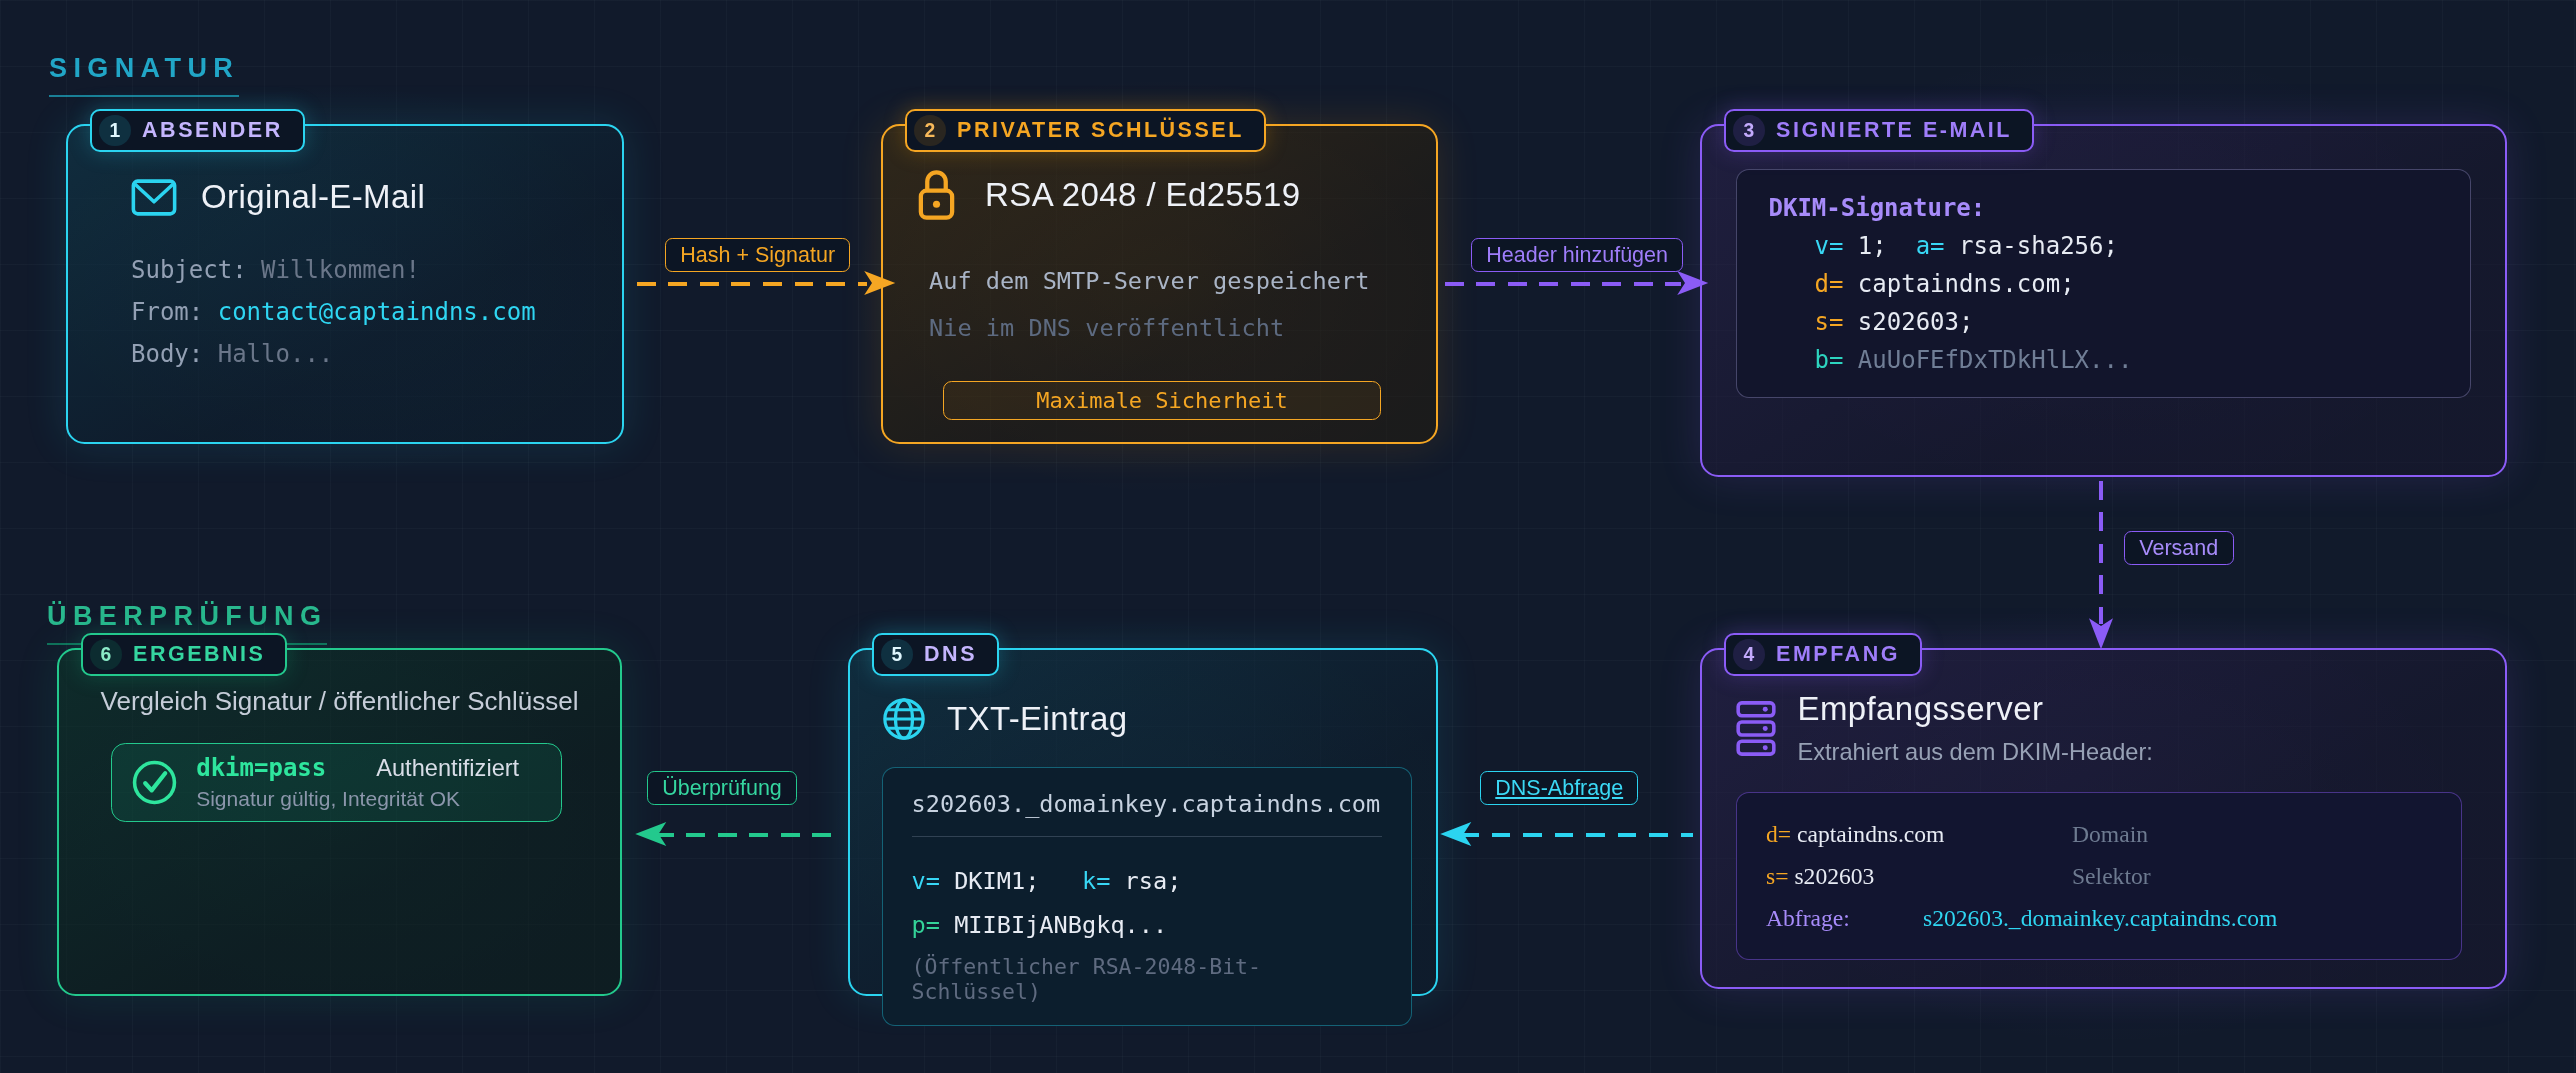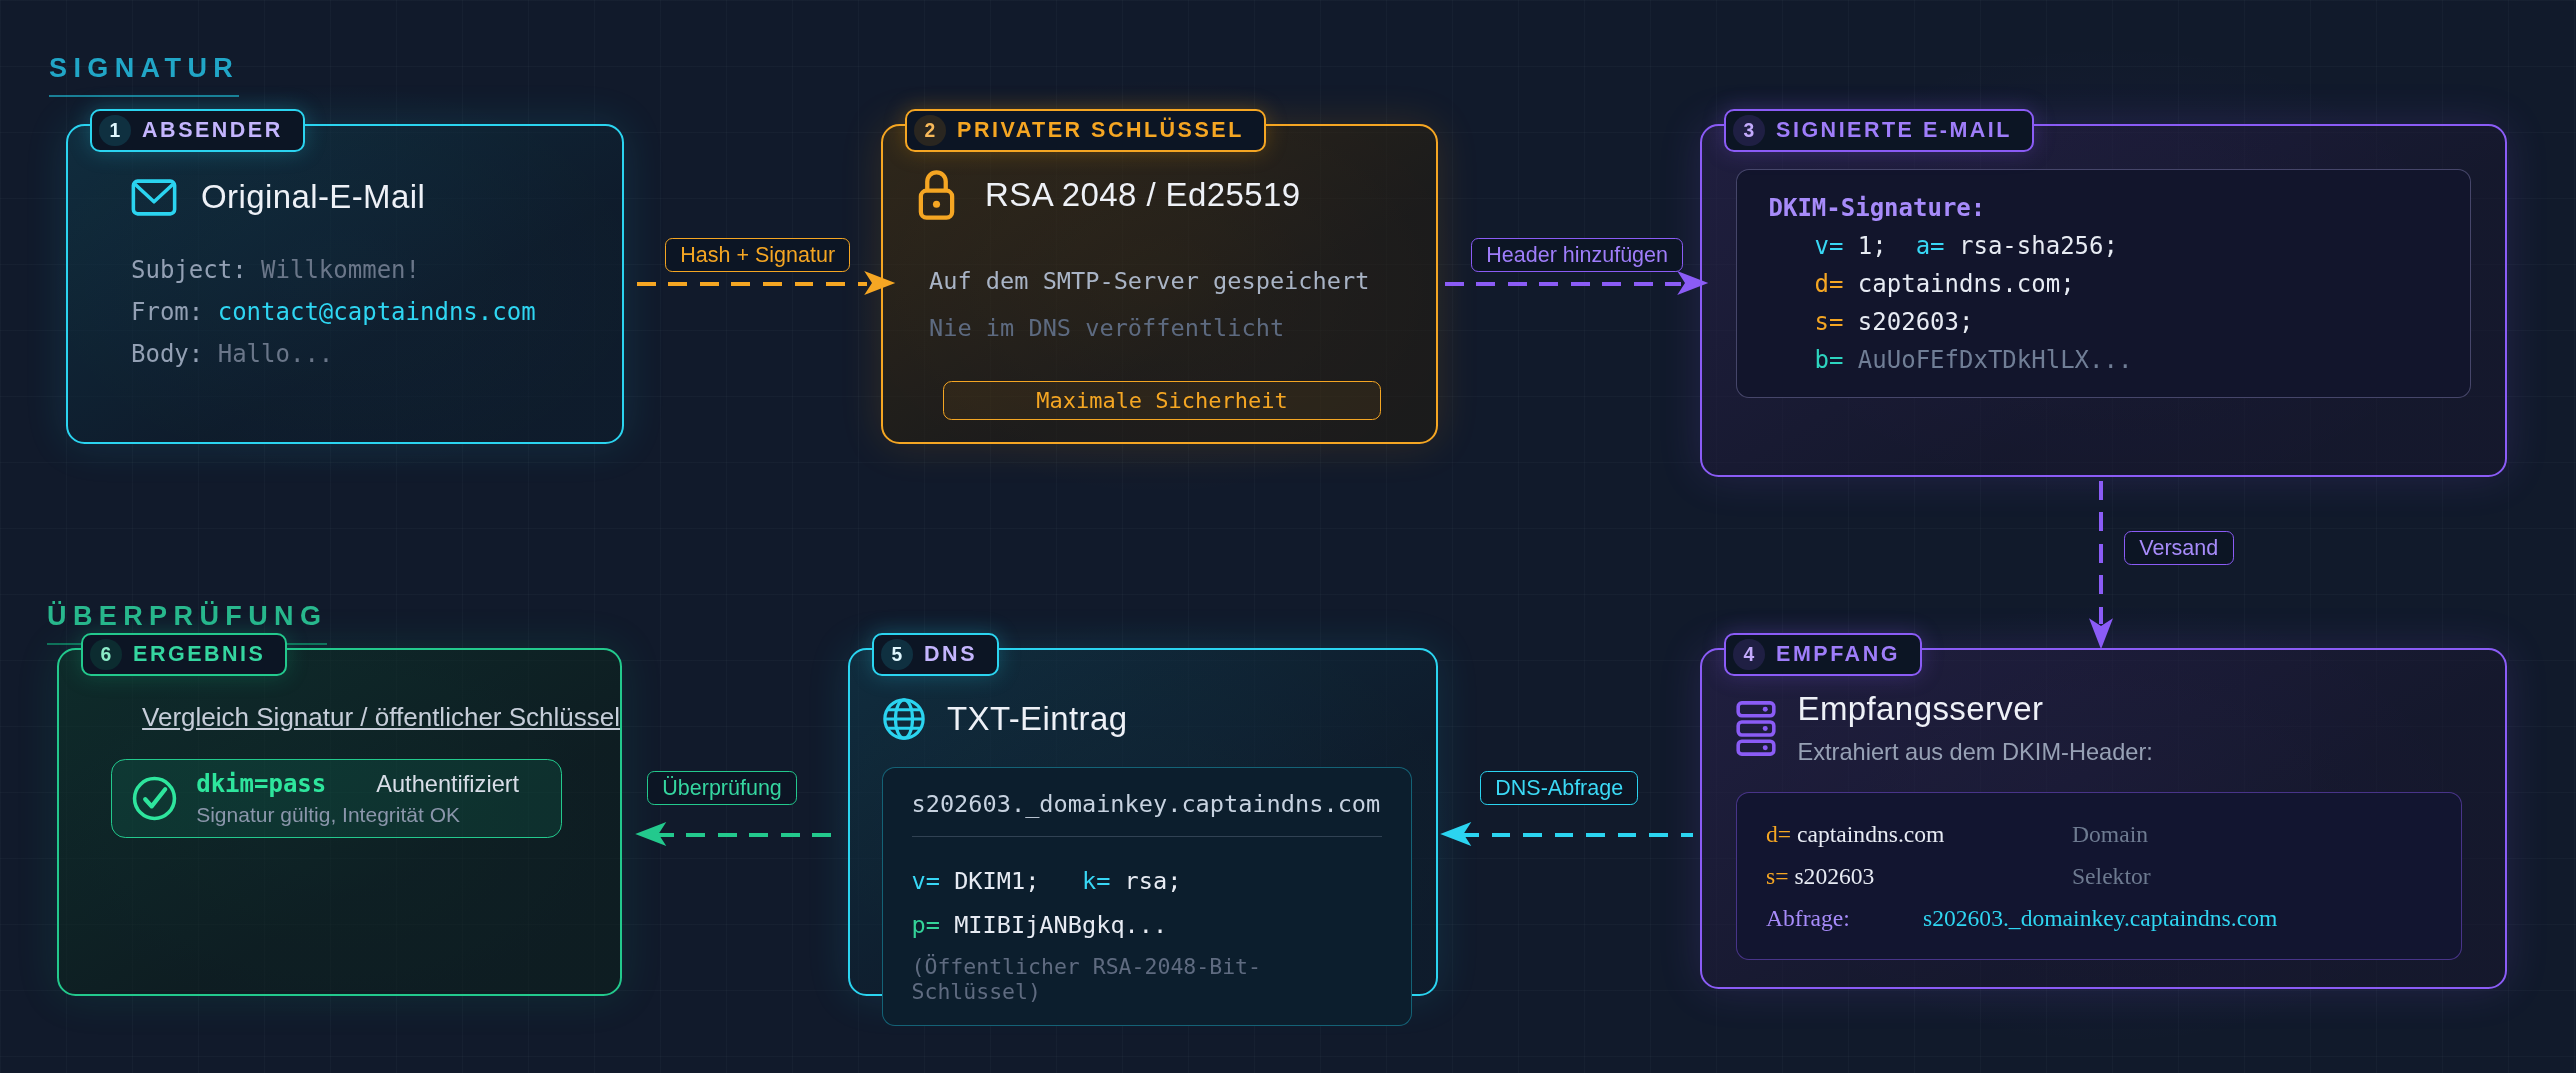--- a/index.html
+++ b/index.html
@@ -110,21 +110,21 @@
   #b5 .panel{
     margin:26px 24px 0 31.5px;background:#0c1e2d;border:1.4px solid rgba(34,211,238,0.38);
     padding:21.5px 29px;font-size:23.6px;
   }
   #b5 .host{color:#c7d2e0;}
   #b5 .div{border:none;border-top:1.4px solid rgba(148,163,184,0.28);margin:18.6px 0 21.5px 0;}
   #b5 .kv{line-height:44px;white-space:pre;}
   #b5 .note{margin-top:7.2px;font-size:21.5px;color:#5f6b80;}
 
   
-  #b6 .vh{margin-top:52px;text-align:right;font-size:26px;color:#c6cdd9;text-decoration:underline;}
+  #b6 .vh{margin-top:36px;text-align:center;font-size:26px;color:#c6cdd9;}
   .chip{
     margin:0 0 0 52px;width:451px;height:79px;border-radius:14.3px;border:1.8px solid;
     display:flex;align-items:center;gap:18.6px;padding:0 0 0 18.6px;box-sizing:border-box;
   }
   .chip-pass{margin-top:26px;border-color:#23c98d;background:rgba(16,185,129,0.12);}
   .chip-fail{margin-top:20px;border-color:#ef4444;background:rgba(239,68,68,0.08);}
   .chip .ccol{display:flex;flex-direction:column;gap:4.3px;}
   .chip .line1{display:flex;align-items:baseline;gap:50px;}
   .chip .code{font-size:24px;font-weight:bold;}
   .chip-pass .code{color:#2ee59d;} .chip-fail .code{color:#f4504b;}
@@ -312,20 +312,20 @@
 <div class="dashline-v" style="left:2099px;top:481px;height:143px;"></div>
 <svg class="ahead" style="left:2089px;top:618px;" width="24" height="31.5" viewBox="0 0 34 44">
   <polygon points="0,0 17,44 34,0 17,11" fill="#8b5cf6"></polygon>
 </svg>
 <div class="alabel" id="al3" style="left:2124px;top:531px;">Versand</div>
 
 <div class="dashline-h dash-cy" style="left:1460px;top:833px;width:233px;"></div>
 <svg class="ahead" style="left:1440px;top:822px;" width="31.5" height="24" viewBox="0 0 44 34">
   <polygon points="44,0 0,17 44,34 33,17" fill="#2bd4f0"></polygon>
 </svg>
-<div class="alabel" id="al4" style="left:1480px;top:771px;">DNS-Abfrage</div>
+<div class="alabel" id="al4" style="left:1480px;top:771px;text-decoration:underline;">DNS-Abfrage</div>
 
 <div class="dashline-h dash-gr" style="left:655px;top:833px;width:186px;"></div>
 <svg class="ahead" style="left:635px;top:822px;" width="31.5" height="24" viewBox="0 0 44 34">
   <polygon points="44,0 0,17 44,34 33,17" fill="#23c98d"></polygon>
 </svg>
 <div class="alabel" id="al5" style="left:647px;top:771px;">Überprüfung</div>
 
 
 </body></html>

